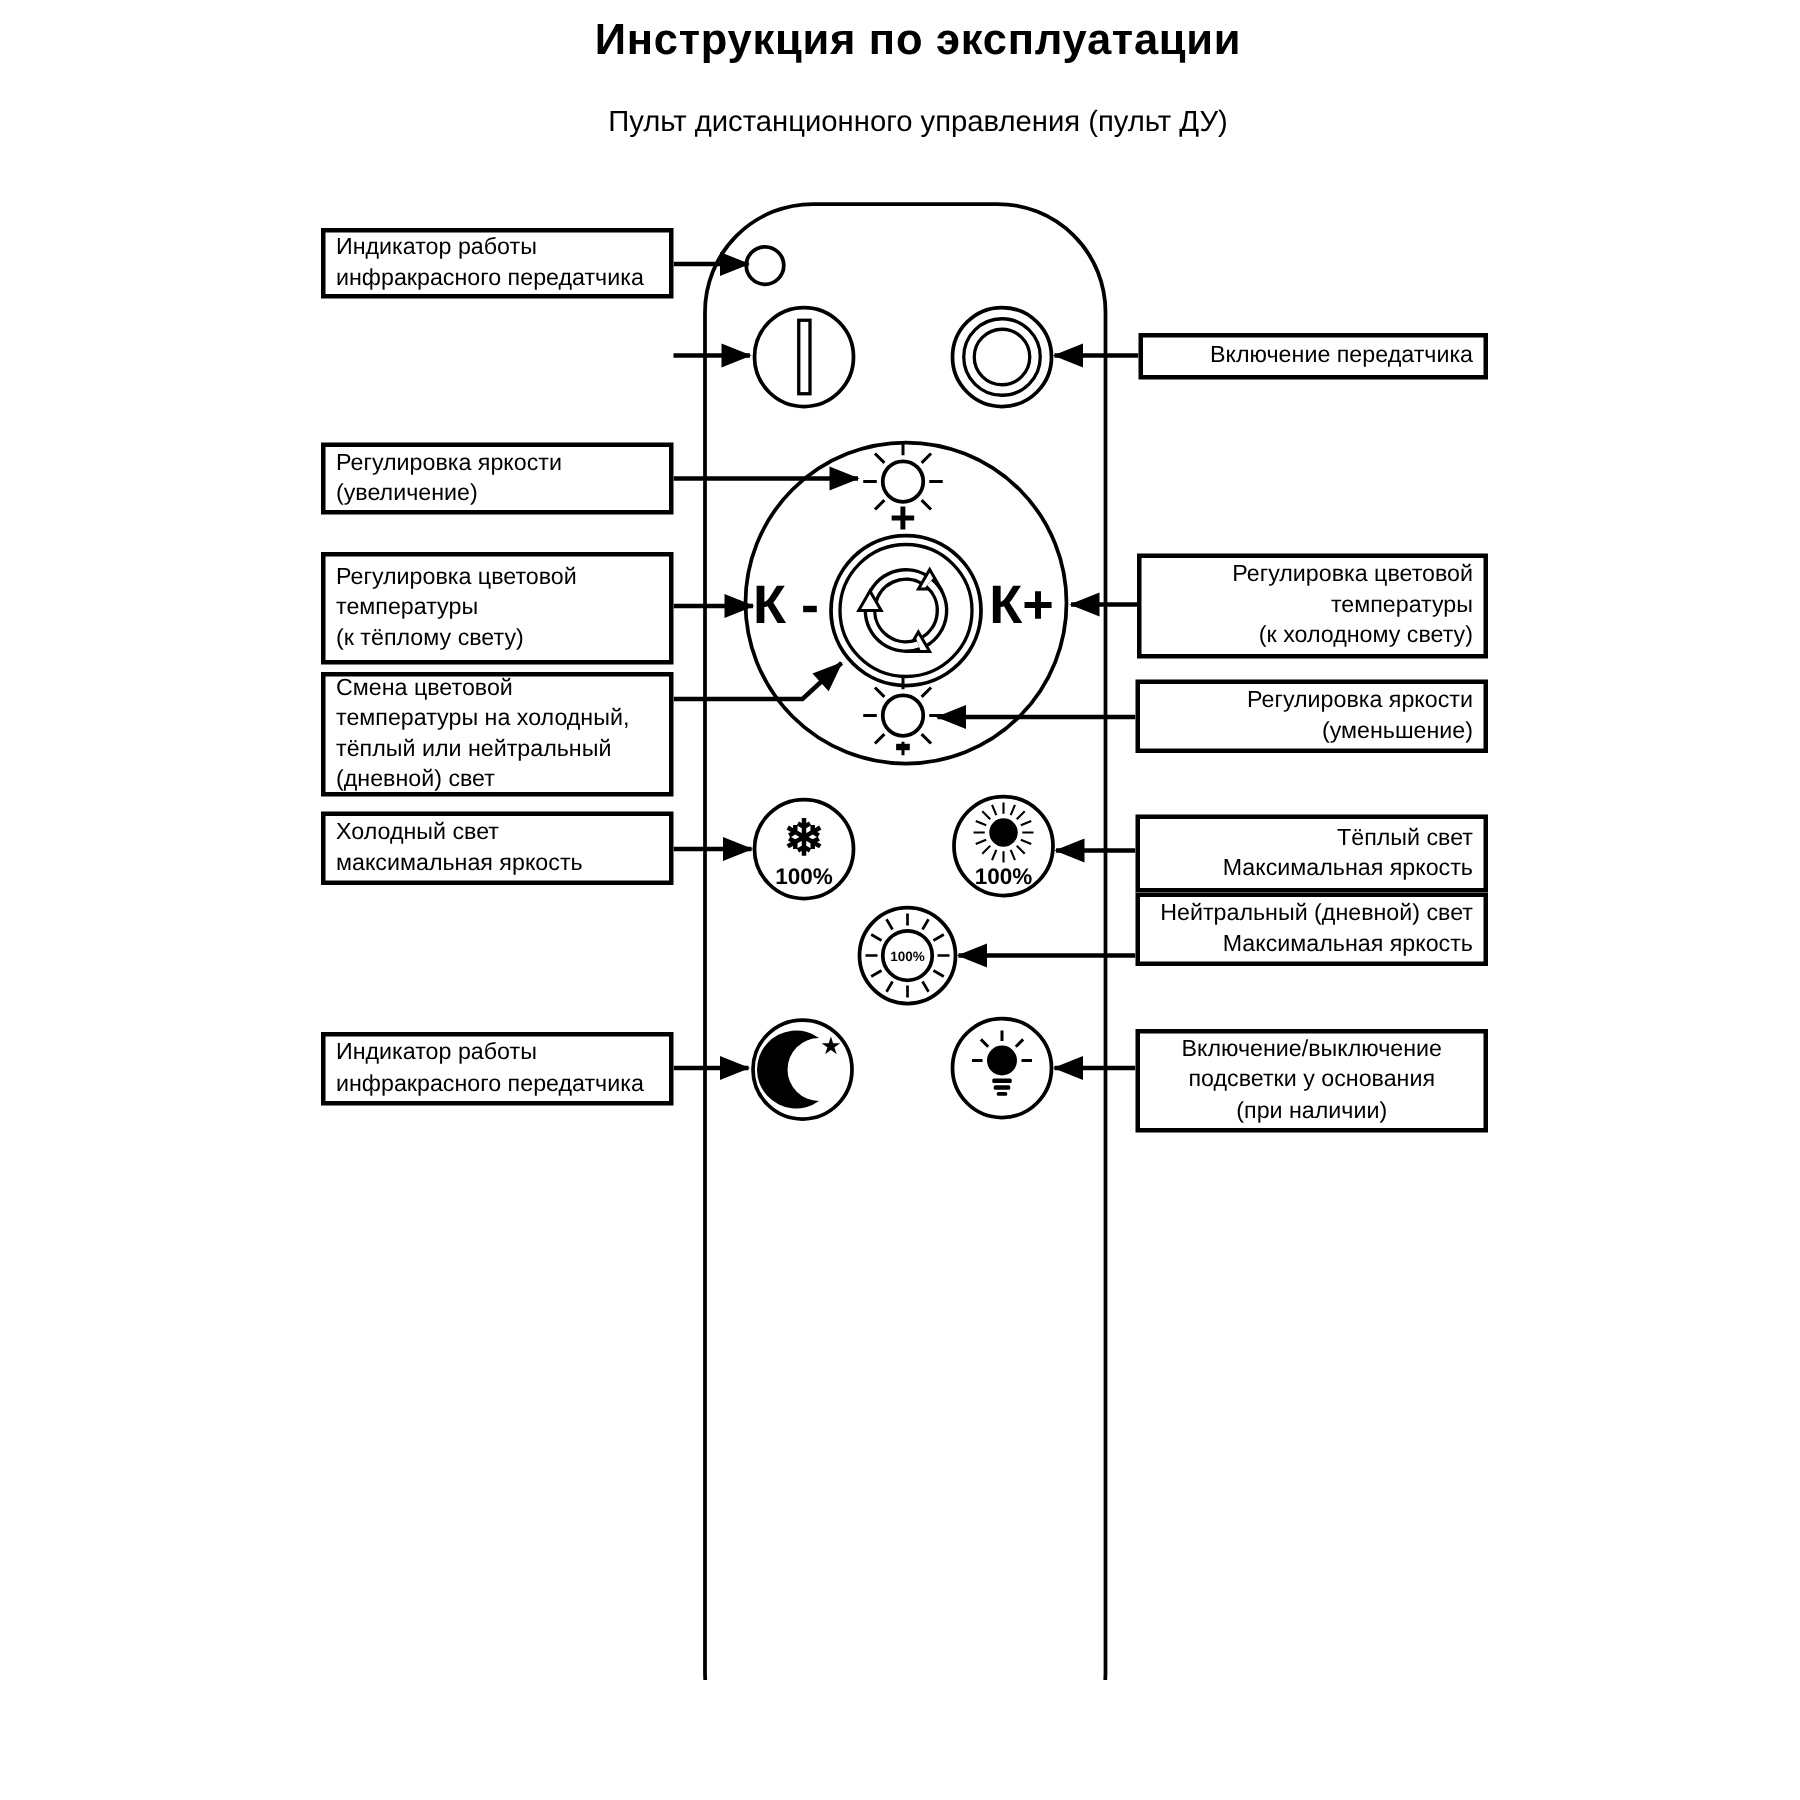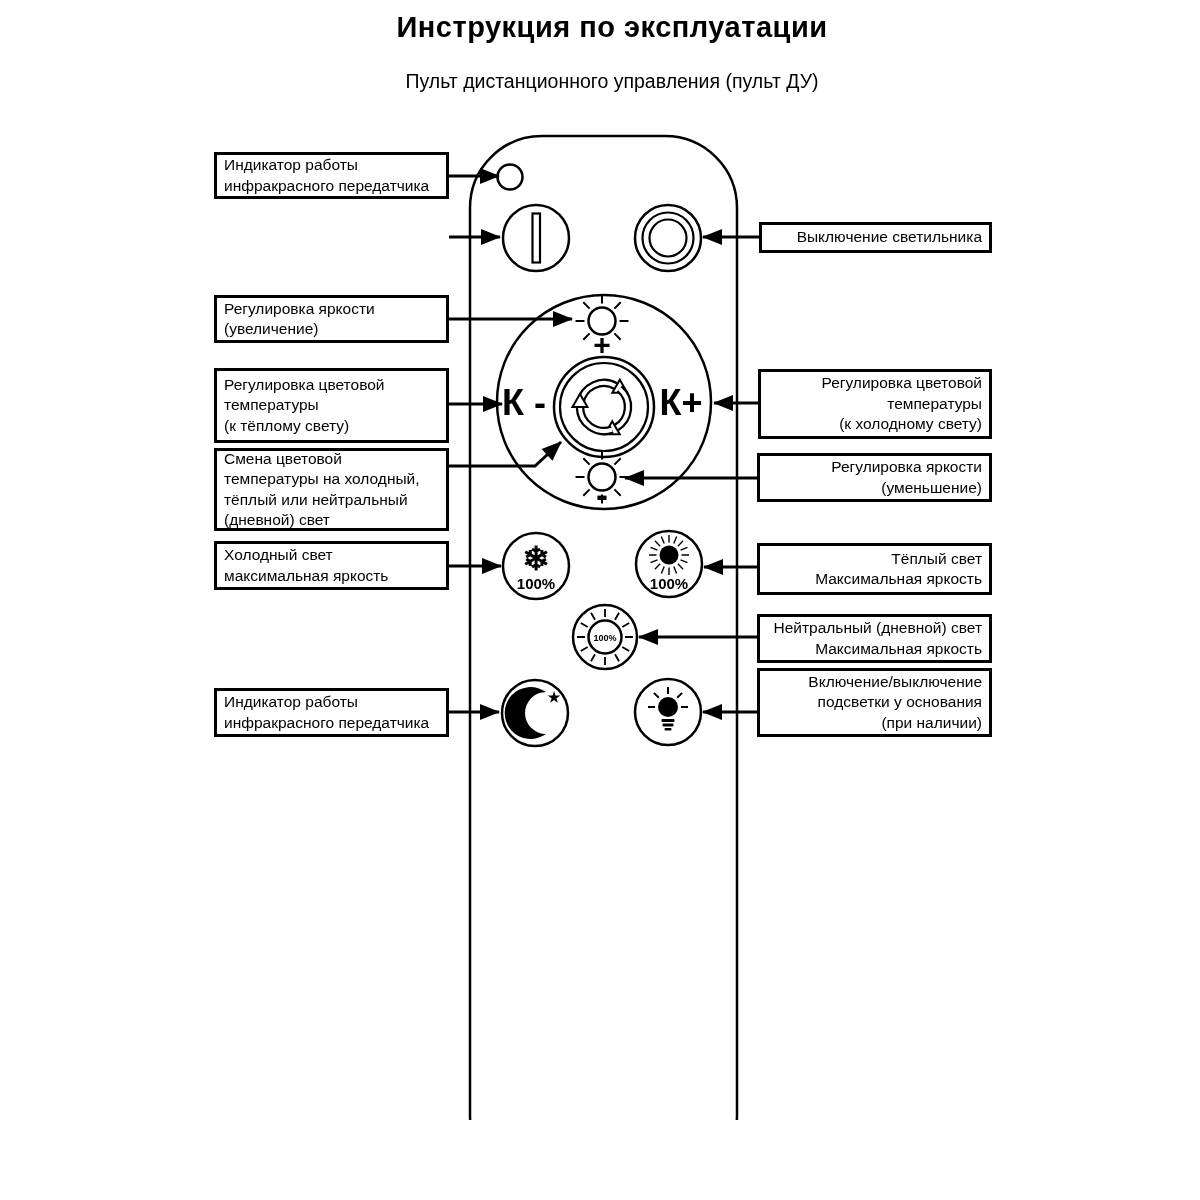--- a/index.html
+++ b/index.html
@@ -163,27 +163,27 @@
 (к тёплому свету)</div>
   <div class="callout" style="left:202px;top:448px;width:235px;height:83px;">Смена цветовой
 температуры на холодный,
 тёплый или нейтральный
 (дневной) свет</div>
   <div class="callout" style="left:202px;top:541px;width:235px;height:49px;">Холодный свет
 максимальная яркость</div>
   <div class="callout" style="left:202px;top:688px;width:235px;height:49px;">Индикатор работы
 инфракрасного передатчика</div>
 
-  <div class="callout right" style="left:747px;top:222px;width:233px;height:31px;">Выключение светильника</div>
+  <div class="callout right" style="left:747px;top:222px;width:233px;height:31px;">Включение передатчика</div>
   <div class="callout right" style="left:746px;top:369px;width:234px;height:70px;">Регулировка цветовой
 температуры
 (к холодному свету)</div>
   <div class="callout right" style="left:745px;top:453px;width:235px;height:49px;">Регулировка яркости
 (уменьшение)</div>
   <div class="callout right" style="left:745px;top:543px;width:235px;height:52px;padding-left:28px;">Тёплый свет
 Максимальная яркость</div>
-  <div class="callout right" style="left:745px;top:614px;width:235px;height:49px;">Нейтральный (дневной) свет
+  <div class="callout right" style="left:745px;top:595px;width:235px;height:49px;">Нейтральный (дневной) свет
 Максимальная яркость</div>
-  <div class="callout right" style="left:745px;top:668px;width:235px;height:69px;">Включение/выключение
+  <div class="callout right" style="left:745px;top:686px;width:235px;height:69px;text-align:center;">Включение/выключение
 подсветки у основания
 (при наличии)</div>
 
 </div>
 
 </body></html>

